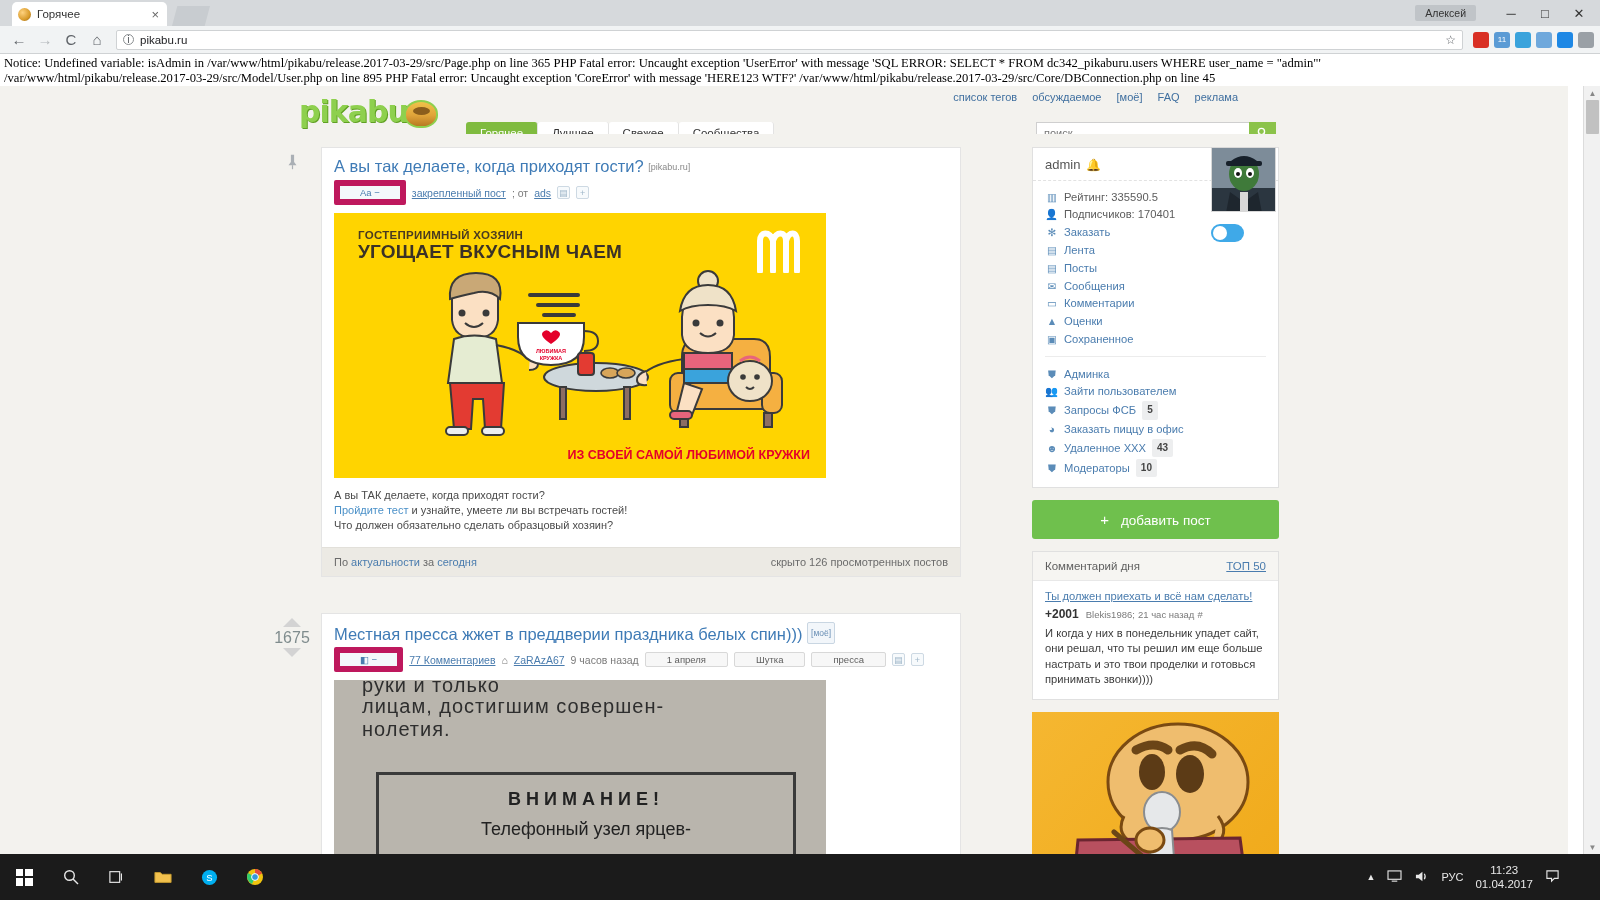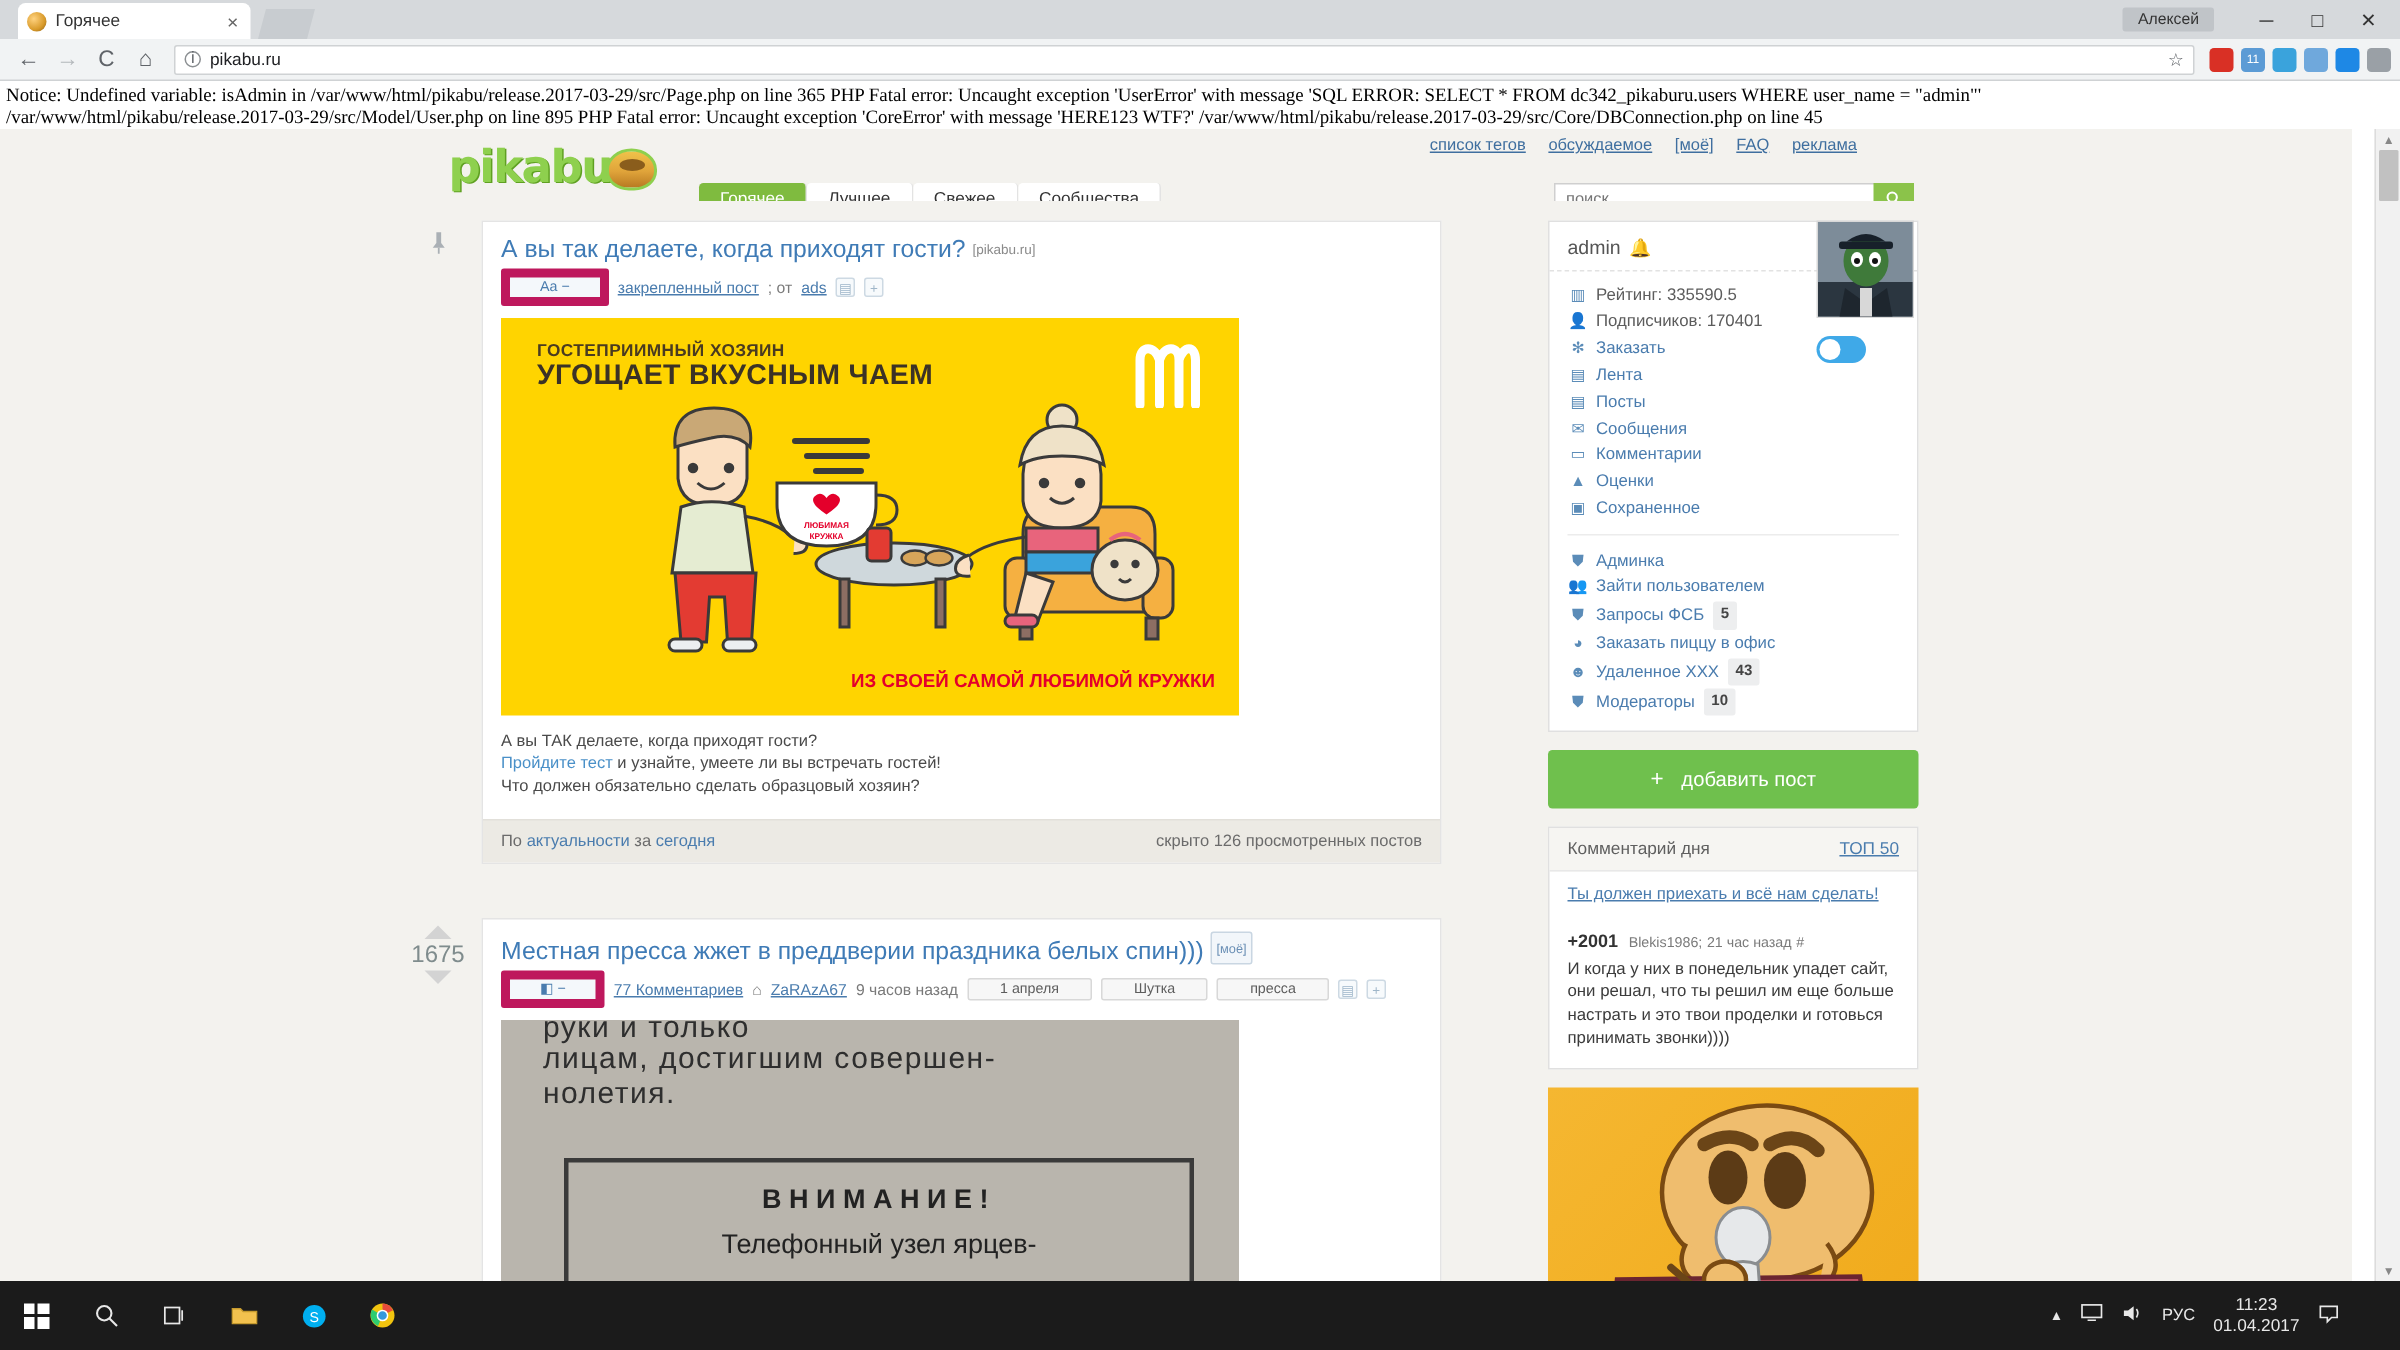--- a/index.html
+++ b/index.html
@@ -87,21 +87,21 @@
   }
   .scroll-thumb { position:absolute; top:14px; left:2px; width:13px; height:34px; background:#c1c1c1; border-radius:1px;}
   .scroll-arrow { position:absolute; left:0; width:17px; height:14px; color:#888;
                   display:flex; align-items:center; justify-content:center; font-size:8px;}
 
   
   .pk-top { height:48px; background:#f3f2ee; position:relative; }
   .pk-toplinks {
     position:absolute; right:330px; top:5px; font-size:11px;
   }
-  .pk-toplinks a { color:#3f6f9f; text-decoration:underline; margin-left:12px; }
+  .pk-toplinks a { color:#3f6f9f; margin-left:12px; }
   .logo {
     position:absolute; left:299px; top:8px;
     font-size:30px; font-weight:bold; color:#8bc34a; letter-spacing:-1px;
     font-family:"DejaVu Sans", sans-serif;
   }
   .logo .txt {
     color:#8ed04e; text-shadow: 1px 1px 0 #5fa022;
   }
   .logo .bun {
     display:inline-block; width:34px; height:28px; vertical-align:-6px; margin-left:-4px;
@@ -260,21 +260,21 @@
   .add-post .plus { font-size:15px; margin-right:8px; }
 
   .cmt-head {
     display:flex; justify-content:space-between; align-items:center;
     background:#f6f5f2; padding:8px 12px; border-bottom:1px solid #e8e8e8;
     font-size:11.5px; color:#5f5f5f;
   }
   .cmt-head a { color:#4a7cae; text-decoration:underline; }
   .cmt-body { padding:8px 12px 11px 12px; }
   .cmt-title { font-size:11.2px; color:#4a7cae; text-decoration:underline; line-height:15px;}
-  .cmt-meta { font-size:11px; color:#555; margin-top:16px; }
+  .cmt-meta { font-size:11px; color:#555; margin-top:3px; }
   .cmt-meta .plus { font-weight:bold; font-size:12px; color:#333;}
   .cmt-meta .author { color:#7a7a7a; font-size:9.5px; margin-left:4px;}
   .cmt-meta .time { color:#7a7a7a; font-size:9.5px; }
   .cmt-text { font-size:11.2px; color:#3c3c3c; line-height:15.5px; margin-top:5px;}
 
   .side-ad { width:247px; height:200px; background:linear-gradient(135deg,#f5b731,#f0a919);
              position:relative; overflow:hidden; }
 
   .avatar-box { width:65px; height:65px; border:1px solid #d8d8d8;
                 background:linear-gradient(#6b7f8f,#3c4a55); position:relative; overflow:hidden;}

